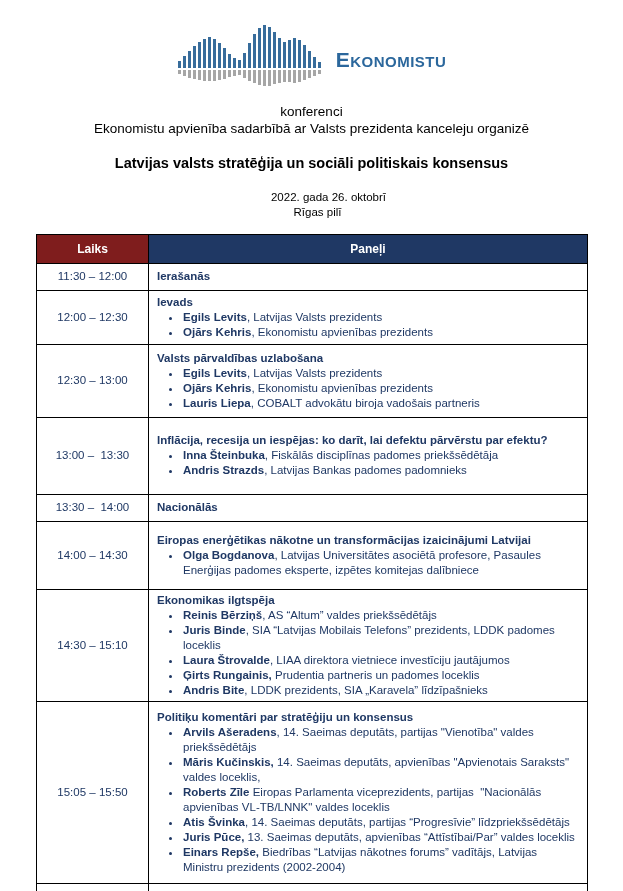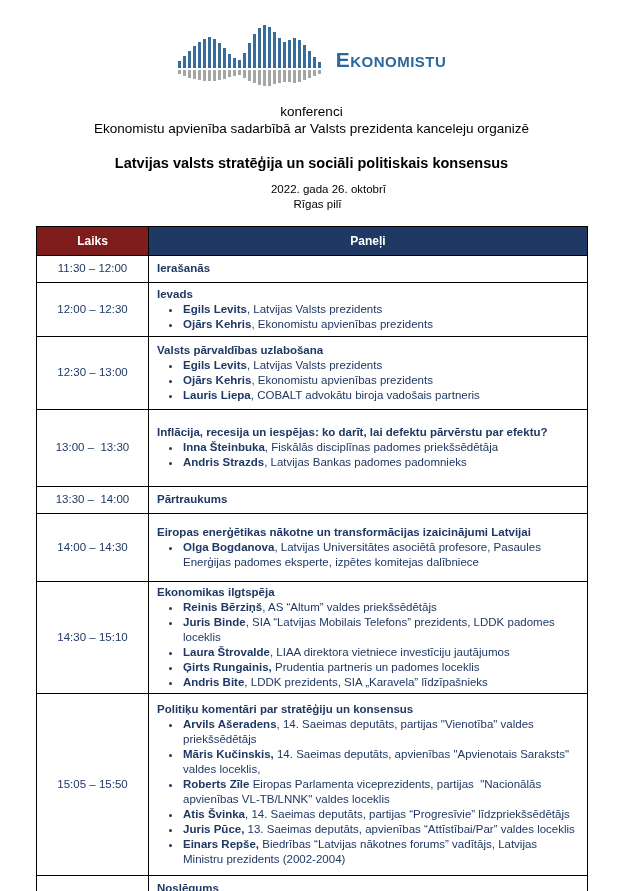--- a/index.html
+++ b/index.html
@@ -25,21 +25,21 @@
     color:#2b679c;
     font-size:21px;
     line-height:1.05;
     letter-spacing:.5px;
     padding-top:10px;
   }
 
   
   .intro{margin-top:16px;text-align:center;font-size:13.5px;line-height:1.25;}
   .conf-title{margin-top:17px;text-align:center;font-size:14.5px;font-weight:bold;}
-  .conf-date{margin-top:11px;text-align:center;font-size:11.5px;line-height:1.3;padding-left:34px;}
+  .conf-date{margin-top:19px;text-align:center;font-size:11.5px;line-height:1.3;padding-left:34px;}
   .conf-venue{text-align:center;font-size:11.5px;line-height:1.3;padding-left:12px;}
 
   
   table.agenda{
     border-collapse:collapse;
     margin:14px 0 0 36px;
     width:552px;
     table-layout:fixed;
     font-size:11.5px;
     color:#1f3864;
@@ -258,21 +258,21 @@
       <div class="panel-title">Inflācija, recesija un iespējas: ko darīt, lai defektu pārvērstu par efektu?</div>
       <ul class="speakers">
             <li><span class="b">Inna Šteinbuka</span><span>, Fiskālās disciplīnas padomes priekšsēdētāja</span></li>
             <li><span class="b">Andris Strazds</span><span>, Latvijas Bankas padomes padomnieks</span></li>
           </ul>
     </td>
   </tr>
       <tr>
     <td class="time">13:30 –&nbsp; 14:00</td>
     <td class="panel">
-      <div class="panel-title">Pārtraukums</div>
+      <div class="panel-title">Nacionālās</div>
 
     </td>
   </tr>
       <tr>
     <td class="time">14:00 – 14:30</td>
     <td class="panel">
       <div class="panel-title">Eiropas enerģētikas nākotne un transformācijas izaicinājumi Latvijai</div>
       <ul class="speakers">
             <li><span class="b">Olga Bogdanova</span><span>, Latvijas Universitātes asociētā profesore, Pasaules Enerģijas padomes eksperte, izpētes komitejas dalībniece</span></li>
           </ul>

